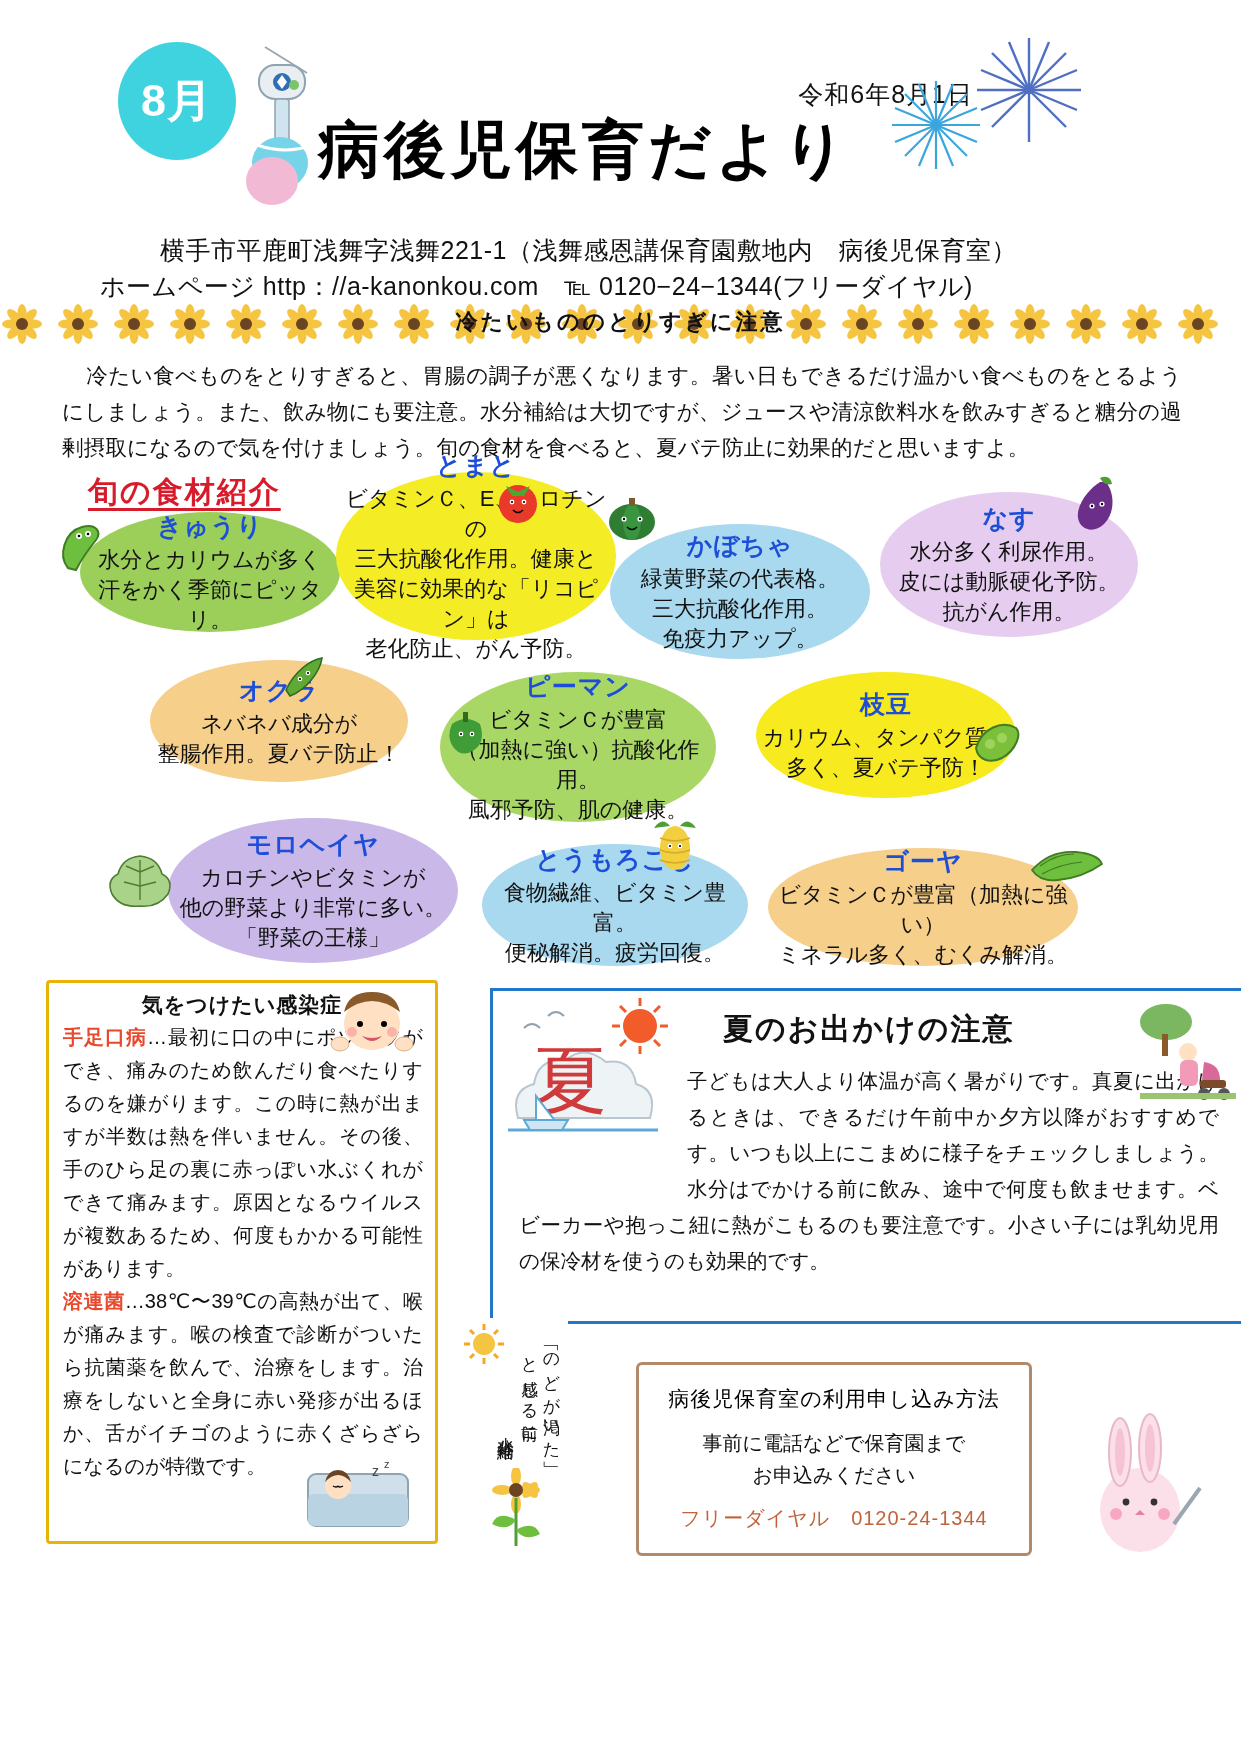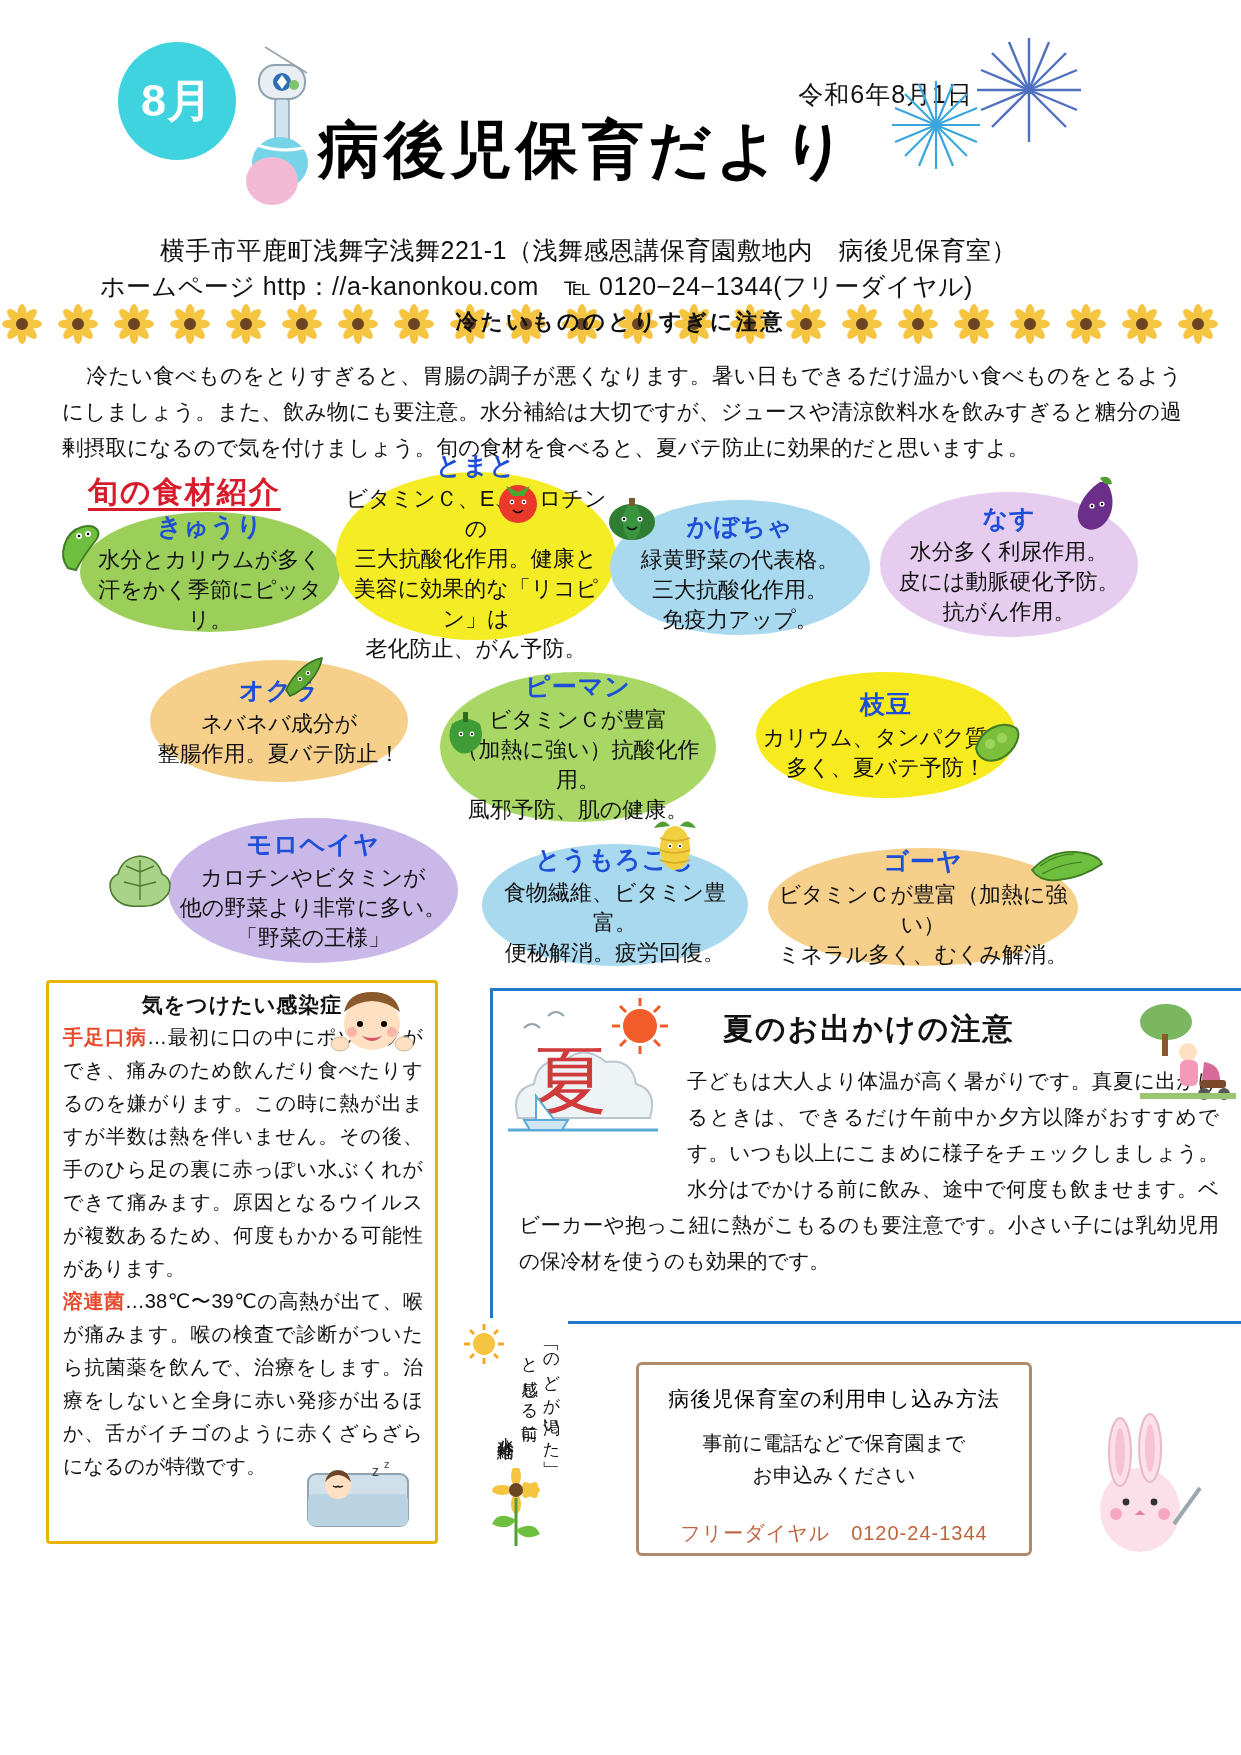--- a/index.html
+++ b/index.html
@@ -95,21 +95,21 @@
     font-size:20.5px;line-height:36px;color:#111;text-align:justify;
   }
 
   .box-brown{
     position:absolute;left:636px;top:1362px;width:390px;height:188px;
     border:3px solid #b08a6a;border-radius:6px;background:#fff;
     text-align:center;
   }
   .box-brown .t{font-size:21px;color:#000000;margin-top:20px;letter-spacing:1px;}
   .box-brown .l{font-size:20px;color:#111;margin-top:14px;line-height:32px;}
-  .box-brown .f{font-size:20px;color:#c0633c;margin-top:29px;letter-spacing:1px;}
+  .box-brown .f{font-size:20px;color:#c0633c;margin-top:14px;letter-spacing:1px;}
 
   .vert-card{
     position:absolute;left:458px;top:1318px;width:110px;height:235px;
     background:#fff;
   }
   .vert-text{
     position:absolute;writing-mode:vertical-rl;text-orientation:upright;
     font-size:17px;line-height:22px;color:#111;letter-spacing:2px;
   }
 </style>
@@ -461,21 +461,21 @@
   <svg class="veg" style="left:492px;top:474px;width:52px;height:52px;" viewBox="0 0 52 52">
     <circle cx="26" cy="30" r="19" fill="#e8392b"></circle>
     <path d="M14 12 l12 6 l12 -6 l-6 10 l-12 0 z" fill="#4aa832"></path>
     <circle cx="20" cy="28" r="2.4" fill="#fff"></circle>
       <circle cx="32" cy="28" r="2.4" fill="#fff"></circle>
     <circle cx="20" cy="28" r="1.1" fill="#000"></circle>
       <circle cx="32" cy="28" r="1.1" fill="#000"></circle>
     <path d="M21 36 q5 5 10 0" stroke="#000" stroke-width="1.6" fill="none"></path>
   </svg>
 
-  <div class="bubble" style="left:610px;top:500px;width:260px;height:135px;background:#a9d9ef;justify-content:flex-end;">
+  <div class="bubble" style="left:610px;top:524px;width:260px;height:135px;background:#a9d9ef;">
     <div class="bt">かぼちゃ</div>
     <div class="bd" style="white-space:pre-line">緑黄野菜の代表格。
 三大抗酸化作用。
 免疫力アップ。</div>
   </div>
   <svg class="veg" style="left:604px;top:492px;width:56px;height:52px;" viewBox="0 0 56 52">
     <ellipse cx="28" cy="30" rx="23" ry="18" fill="#2e7d32"></ellipse>
     <ellipse cx="28" cy="30" rx="9" ry="18" fill="#3b9440"></ellipse>
     <rect x="25" y="6" width="6" height="8" fill="#7a5b2a"></rect>
     <circle cx="20" cy="27" r="2.6" fill="#fff"></circle>

